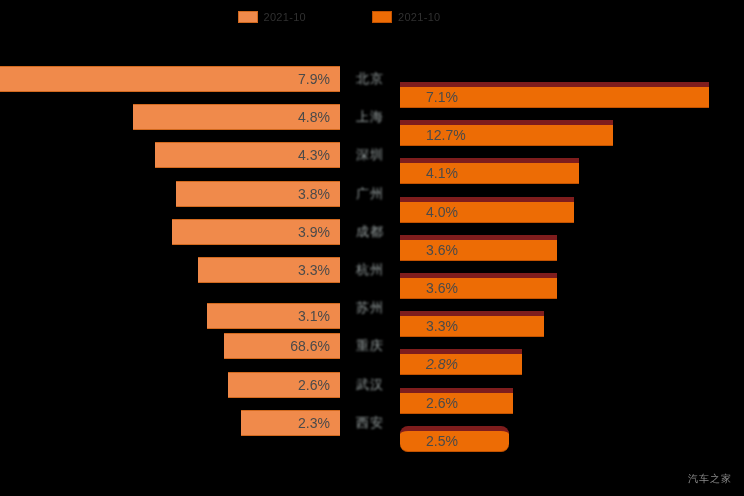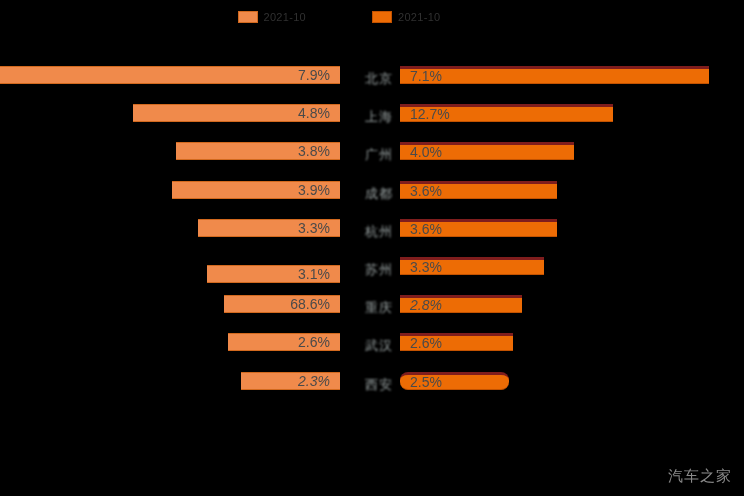--- a/index.html
+++ b/index.html
@@ -34,49 +34,48 @@
     position:relative;width:744px;height:38.2px;
   }
   .side{
     position:absolute;top:50%;transform:translateY(-50%);
     height:26px;
   }
   .side.left{left:0;width:340px;display:flex;justify-content:flex-end;}
   .side.right{left:400px;width:344px;display:flex;justify-content:flex-start;}
 
   .bar{
-    height:18px;box-sizing:border-box;
+    height:26px;box-sizing:border-box;
     display:flex;align-items:center;
   }
   .bar.l{
     background:#F08A4B;border-top:1px solid #D2691E;border-bottom:1px solid #D2691E;
     justify-content:flex-end;padding-right:10px;
   }
   .bar.r{
-    background:#ED6C05;border-top:3px solid #7f1d1d;border-bottom:1px solid #C25200;
-    justify-content:flex-start;padding-left:10px;
+    background:#ED6C05;border-top:5px solid #7f1d1d;border-bottom:1px solid #C25200;
+    justify-content:flex-start;padding-left:26px;margin-top:16px;
   }
   .bar-value{
     font-size:14px;color:#4a4a4a;white-space:nowrap;line-height:1;
   }
 
   .cat{
     position:absolute;left:340px;top:50%;transform:translateY(-50%);
     width:60px;height:26px;
     display:flex;align-items:center;justify-content:center;
     font-size:13px;color:#9aa3a3;letter-spacing:1px;white-space:nowrap;
     
     filter:blur(0.8px);
-    margin-left:9px;
   }
 
   
   .watermark{
     position:absolute;right:12px;bottom:10px;
-    font-size:15px;color:#8a8a8a;letter-spacing:1px;
+    font-size:10px;color:#8a8a8a;letter-spacing:1px;
   }
 </style>
 </head>
 <body>
 
 <div class="legend">
   <div class="legend-item">
     <span class="legend-swatch s1"></span>
     <span class="legend-label">2021-10</span>
   </div>
@@ -108,20 +107,33 @@
       </div>
       <div class="cat">上海</div>
       <div class="side right">
         <div class="bar r" style="width: 213.367px;">
           <span class="bar-value">12.7%</span>
         </div>
       </div>
     </div>
     <div class="row">
       <div class="side left">
+        <div class="bar l" style="width: 185.063px;">
+          <span class="bar-value">4.3%</span>
+        </div>
+      </div>
+      <div class="cat">深圳</div>
+      <div class="side right">
+        <div class="bar r" style="width: 178.532px;">
+          <span class="bar-value">4.1%</span>
+        </div>
+      </div>
+    </div>
+    <div class="row">
+      <div class="side left">
         <div class="bar l" style="width: 163.544px;">
           <span class="bar-value">3.8%</span>
         </div>
       </div>
       <div class="cat">广州</div>
       <div class="side right">
         <div class="bar r" style="width: 174.177px;">
           <span class="bar-value">4.0%</span>
         </div>
       </div>
@@ -186,21 +198,21 @@
       </div>
       <div class="cat">武汉</div>
       <div class="side right">
         <div class="bar r" style="width: 113.215px;">
           <span class="bar-value">2.6%</span>
         </div>
       </div>
     </div>
     <div class="row">
       <div class="side left">
-        <div class="bar l" style="width: 98.9873px; font-style: italic;">
+        <div class="bar l" style="width: 98.9873px;">
           <span class="bar-value">2.3%</span>
         </div>
       </div>
       <div class="cat">西安</div>
       <div class="side right">
         <div class="bar r" style="width: 108.861px; border-radius: 8px;">
           <span class="bar-value">2.5%</span>
         </div>
       </div>
     </div>

